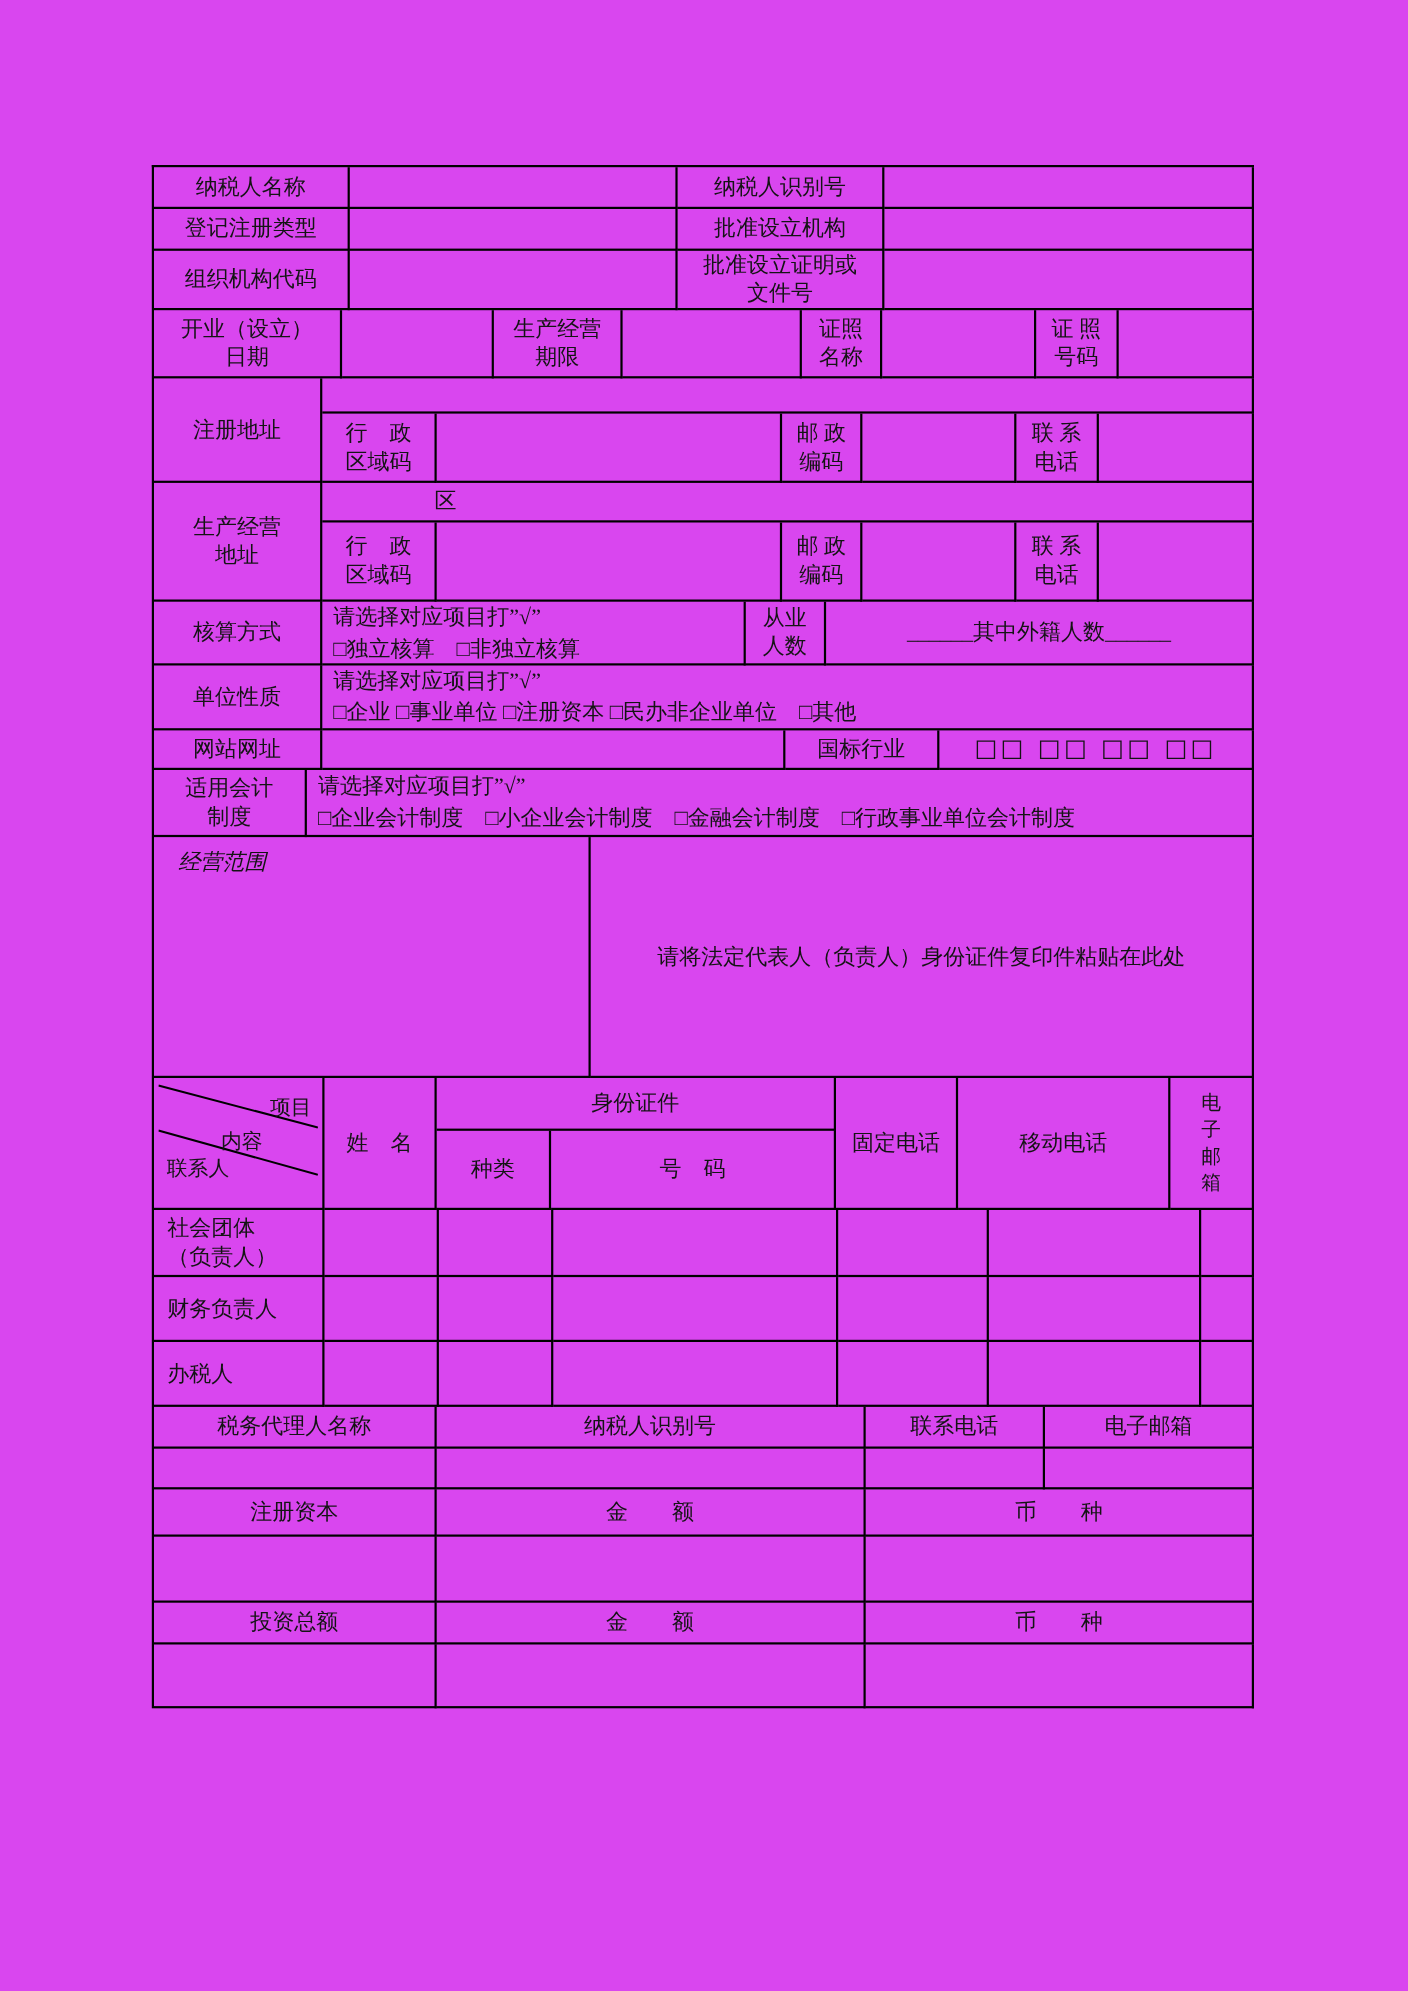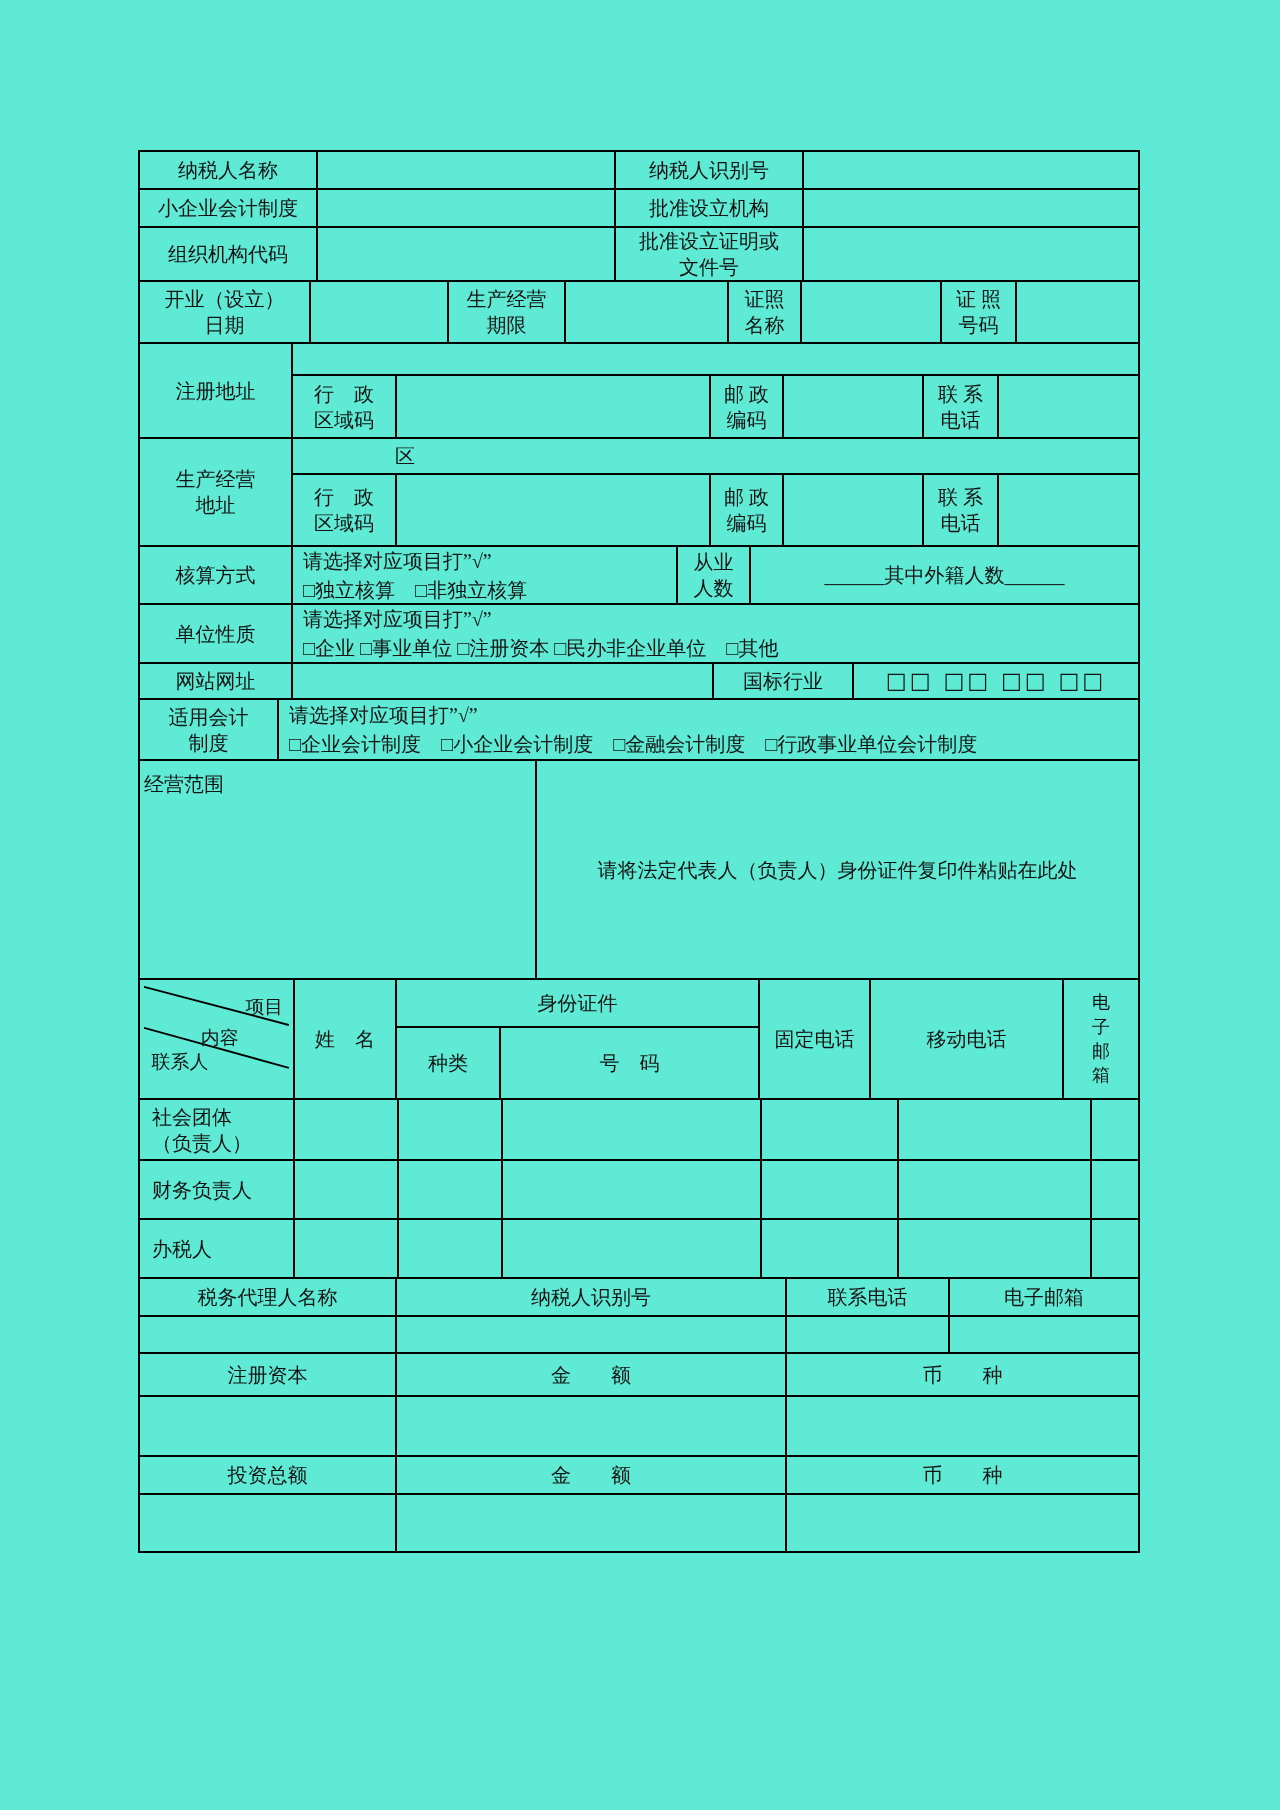--- a/index.html
+++ b/index.html
@@ -1,29 +1,29 @@
 <!DOCTYPE html>
 <html><head>
 <meta charset="utf-8">
 <style>
   html,body{margin:0;padding:0;background:#e8e8e8;}
-  .page{position:relative;width:1280px;height:1810px;background:#5eead4;
+  .page{position:relative;width:1280px;height:1810px;background:#d946ef;
         font-family:"Liberation Serif","DejaVu Serif","DejaVu Sans",serif;color:#141414;margin:0 auto;}
   .tbl{position:absolute;left:138px;top:150px;width:1002px;box-sizing:border-box;
        border-left:2px solid #000;border-top:2px solid #000;}
   .tr{display:flex;}
   .td{box-sizing:border-box;border-right:2px solid #000;border-bottom:2px solid #000;
       display:flex;align-items:center;justify-content:center;text-align:center;
       white-space:pre-line;font-size:20px;line-height:1.3;overflow:hidden;}
   .grow{flex:1 1 auto;min-width:0;}
   .sub{display:flex;flex-direction:column;box-sizing:border-box;min-width:0;}
   .subrow{display:flex;}
   .col2{flex-direction:column;align-items:flex-start;justify-content:center;
         text-align:left;padding:2px 10px;row-gap:3px;}
-  .topleft{align-items:flex-start;justify-content:flex-start;text-align:left;padding:10px 4px;}
+  .topleft{align-items:flex-start;justify-content:flex-start;text-align:left;padding:10px 22px;font-style:italic;}
   .leftpad{justify-content:flex-start;text-align:left;padding-left:102px;}
   .leftlbl{justify-content:flex-start;text-align:left;padding-left:12px;}
   .vert{font-size:18px;line-height:1.35;}
   .boxes{font-size:22px;letter-spacing:3px;font-family:"DejaVu Sans","Liberation Sans",sans-serif;}
   .diag{padding:4px;align-items:center;}
   .diag svg{display:block;width:100%;height:100%;}
   .diag text{font-size:20px;fill:#141414;font-family:inherit;}
   .paste{padding:0 30px;}
 </style>
 </head>
@@ -33,21 +33,21 @@
   <div class="tbl">
 
     <div class="tr" style="height:38px">
       <div class="td" style="width:178px">纳税人名称</div>
       <div class="td" style="width:298px"></div>
       <div class="td" style="width:188px">纳税人识别号</div>
       <div class="td grow"></div>
     </div>
 
     <div class="tr" style="height:38px">
-      <div class="td" style="width:178px">小企业会计制度</div>
+      <div class="td" style="width:178px">登记注册类型</div>
       <div class="td" style="width:298px"></div>
       <div class="td" style="width:188px">批准设立机构</div>
       <div class="td grow"></div>
     </div>
 
     <div class="tr" style="height:54px">
       <div class="td" style="width:178px">组织机构代码</div>
       <div class="td" style="width:298px"></div>
       <div class="td" style="width:188px">批准设立证明或
 文件号</div>

